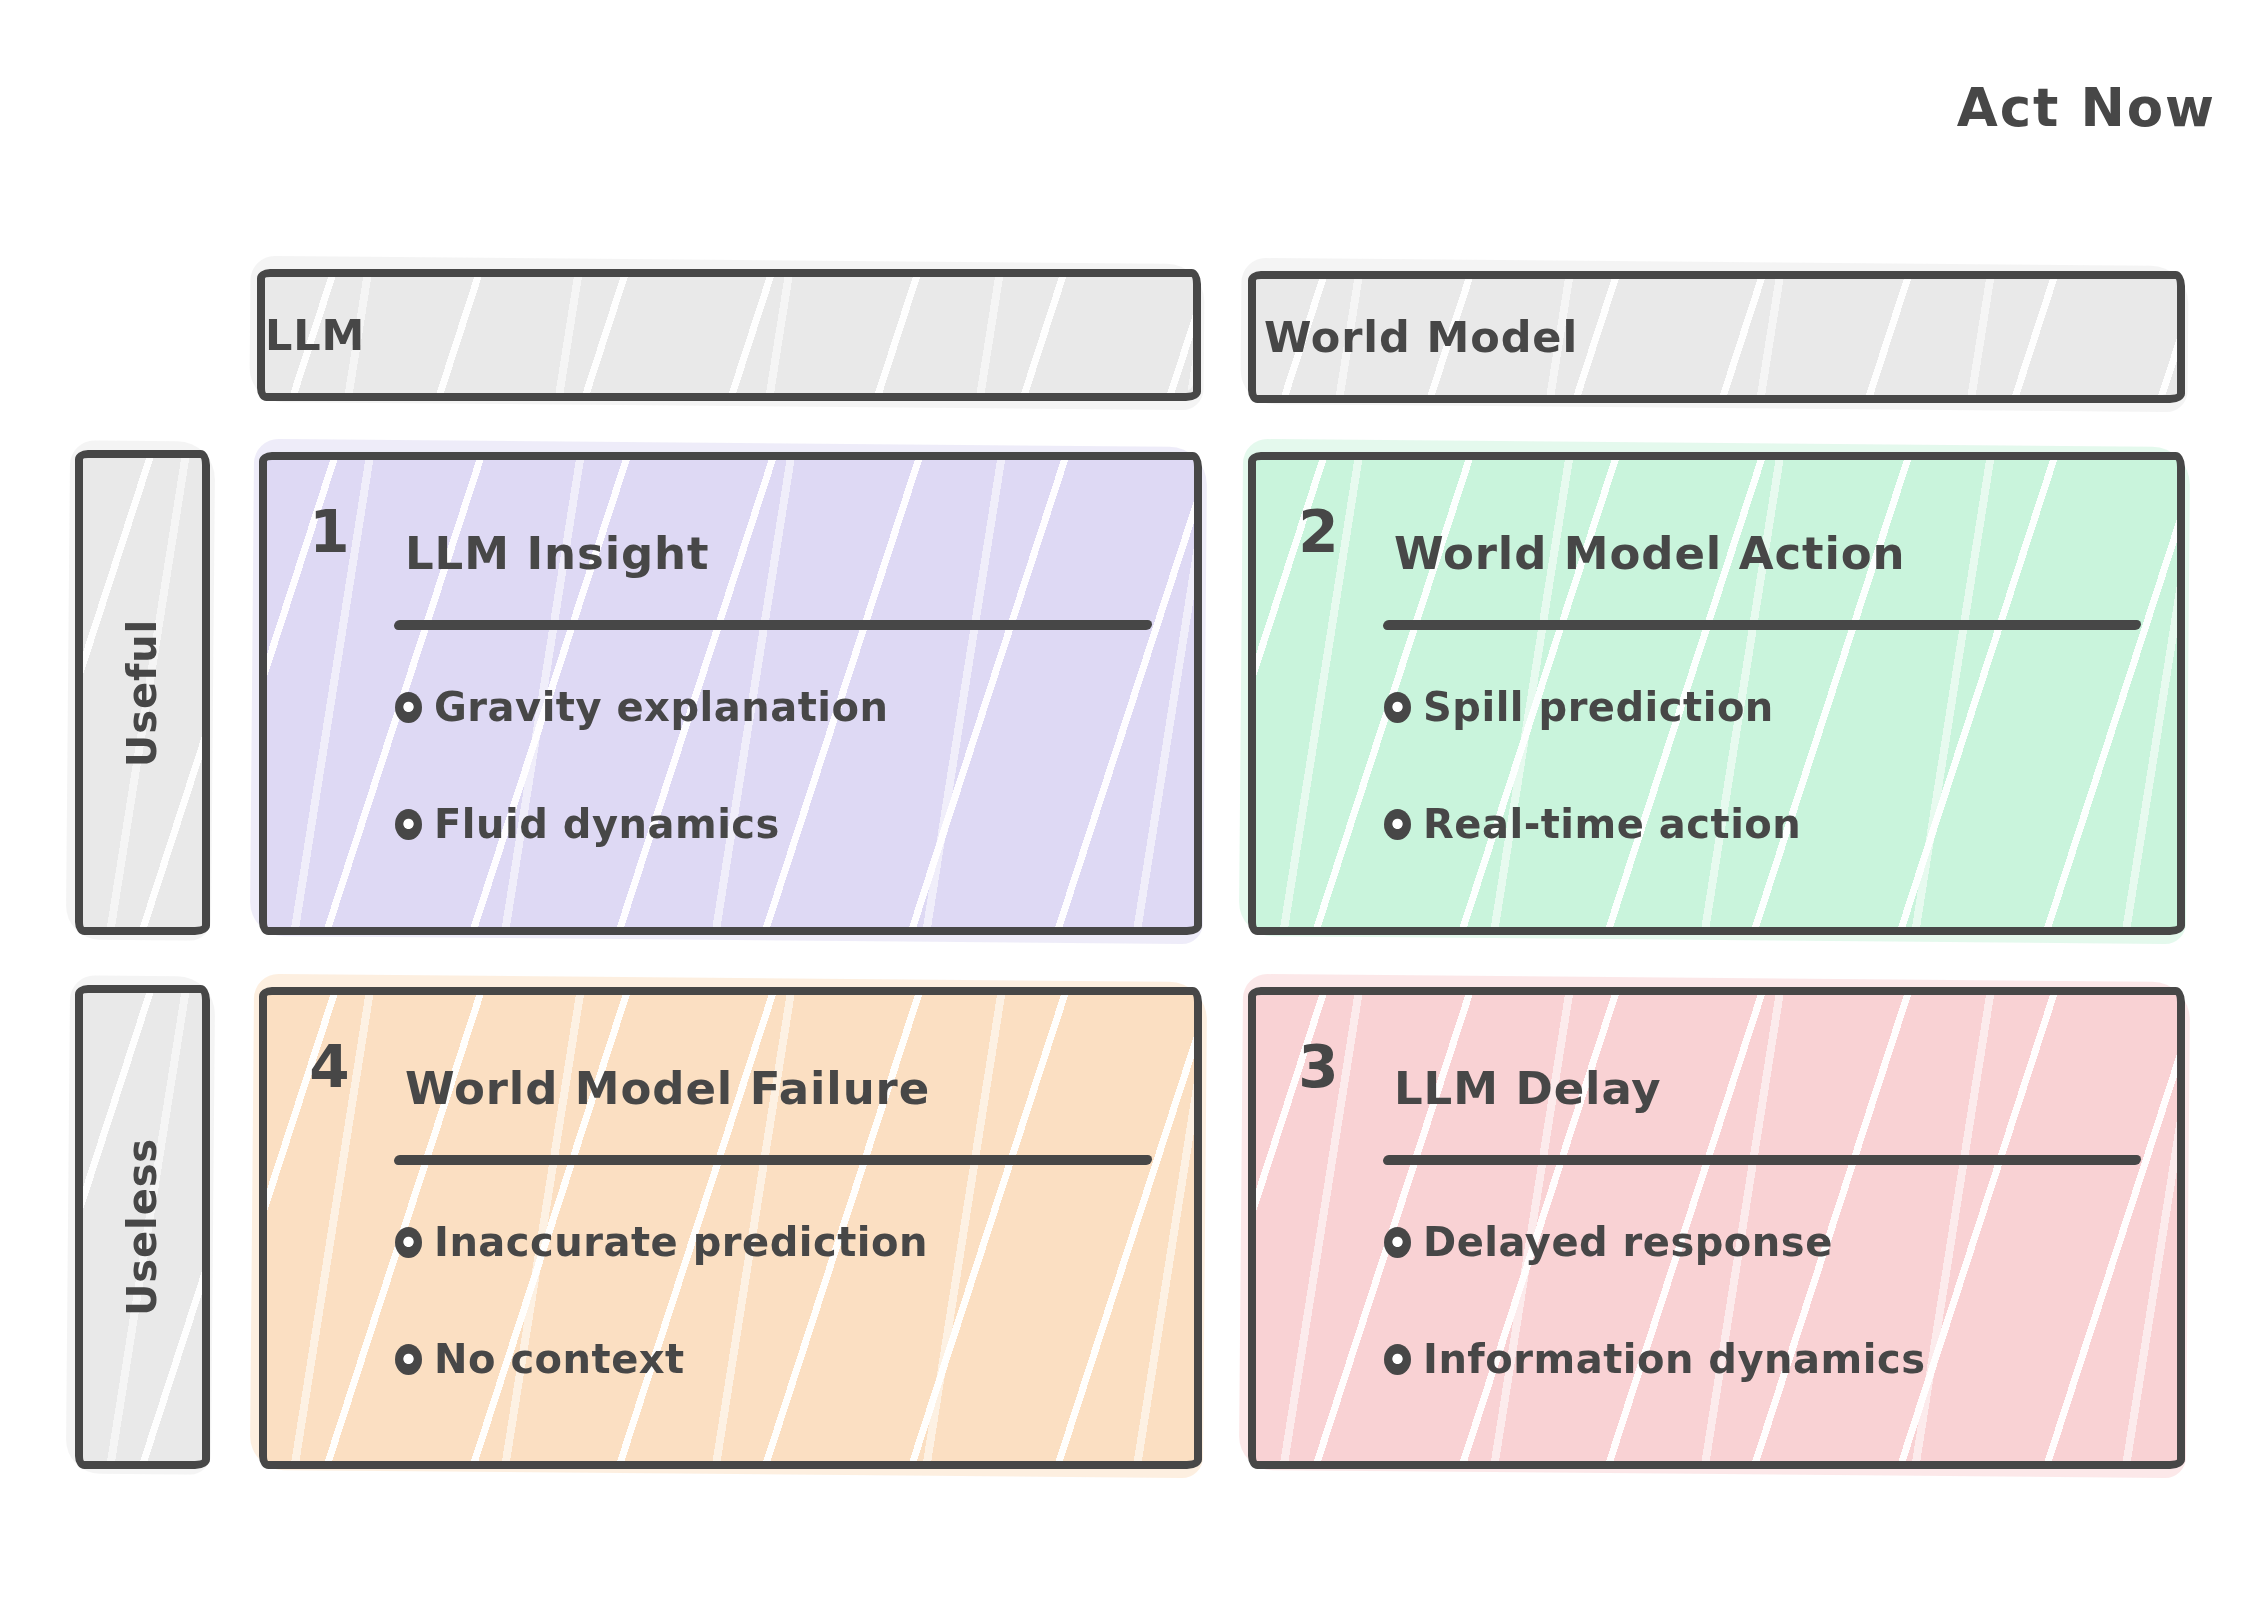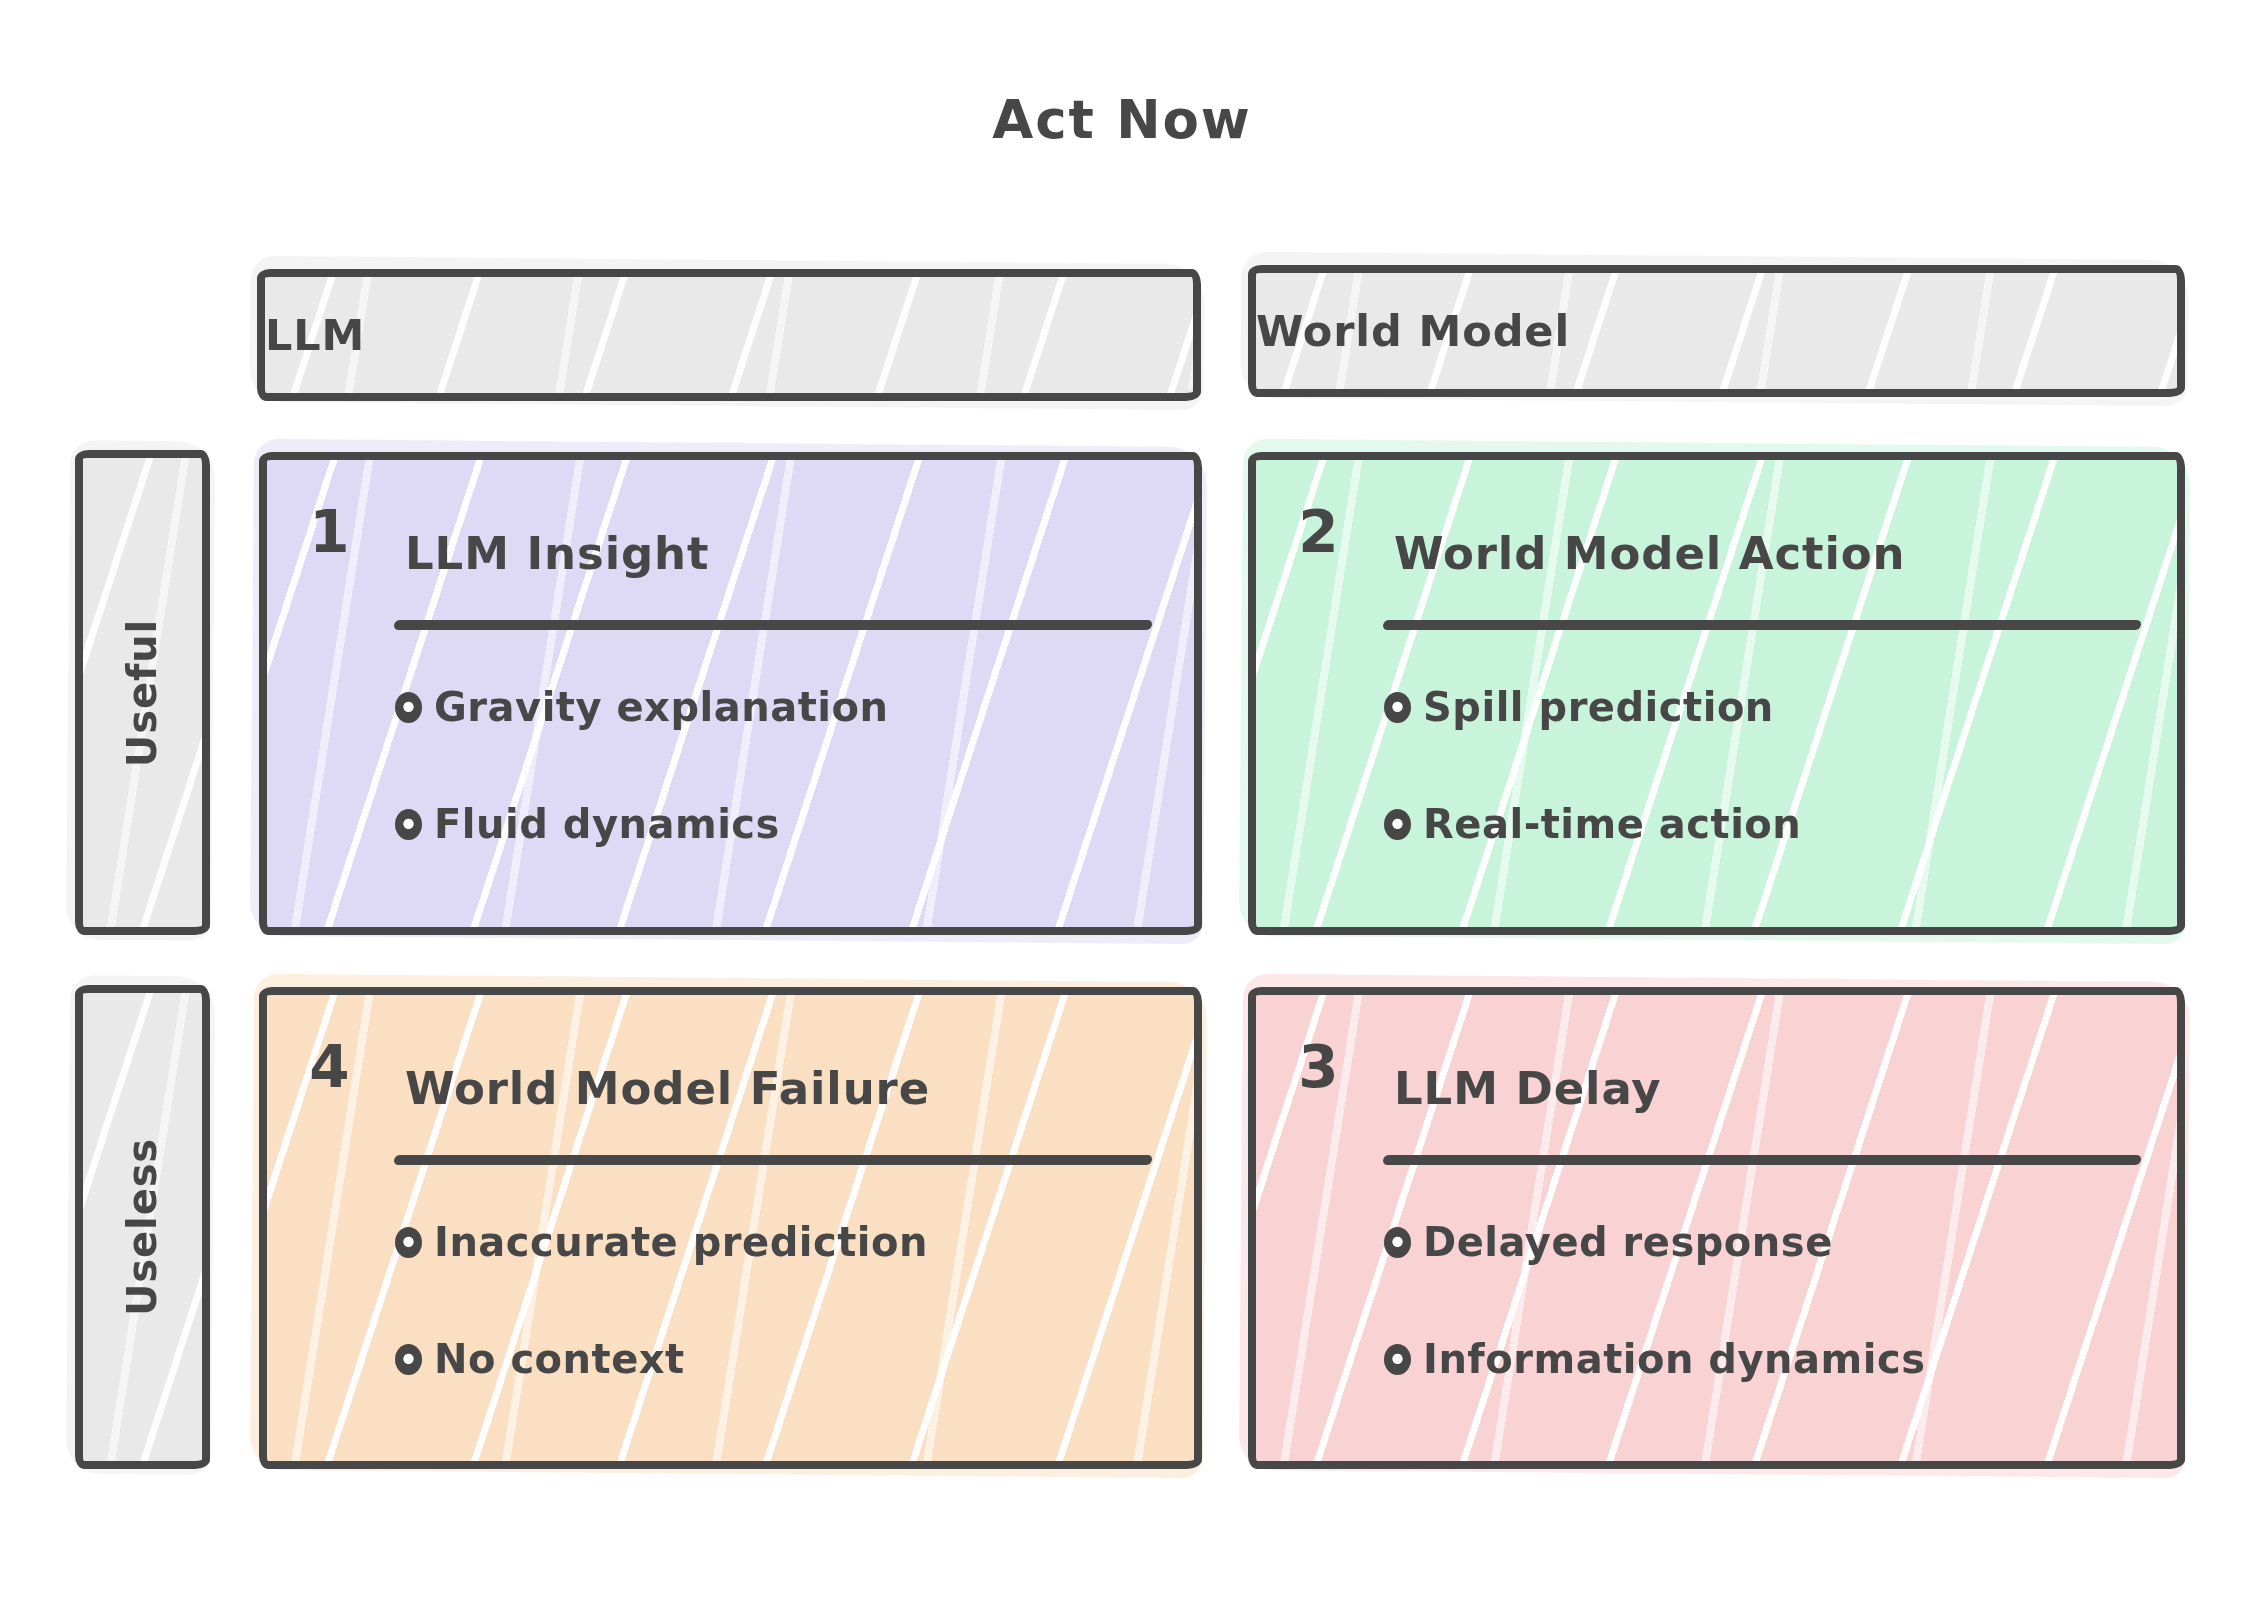--- a/index.html
+++ b/index.html
@@ -12,25 +12,25 @@
     color: var(--ink);
     overflow: hidden;
     z-index: 0;
   }
 
   .page-title {
     position: absolute;
     top: 73px;
     left: 0;
     width: 2212px;
-    text-align: center;
+    text-align: right;
     font-size: 53px;
     font-weight: bold;
     letter-spacing: 1.9px;
-    margin: 16px;
+    margin: 4px;
     color: var(--ink);
   }
 
   
   .sketchbox {
     position: absolute;
     background-color: var(--fill);
     border: 8.5px solid var(--ink);
     border-radius: 13px 9.4px 15px 9.4px / 9.4px 15px 9.4px 13px;
     box-sizing: border-box;
@@ -62,21 +62,21 @@
         rgba(255,255,255,0) 105px 208px);
   }
 
   
   .col-header { display: flex; align-items: center; }
   .col-header .hdr-text {
     position: relative; z-index: 1;
     font-size: 43px; font-weight: bold; letter-spacing: 0.9px;
   }
   .col-header.llm   { left: 257px;  top: 269px; width: 944px; height: 132px; }
-  .col-header.world { left: 1248px; top: 265px; width: 937px;  height: 132px; }
+  .col-header.world { left: 1248px; top: 271px; width: 937px;  height: 132px; padding-left: 8px; }
 
   
   .row-label { display: flex; align-items: center; justify-content: center; }
   .row-label .row-text {
     position: relative; z-index: 1;
     transform: rotate(-90deg);
     white-space: nowrap;
     font-size: 40px; font-weight: bold; letter-spacing: 0.9px;
   }
   .row-label.useful  { left: 75px; top: 450px;  width: 135px; height: 485px; }

